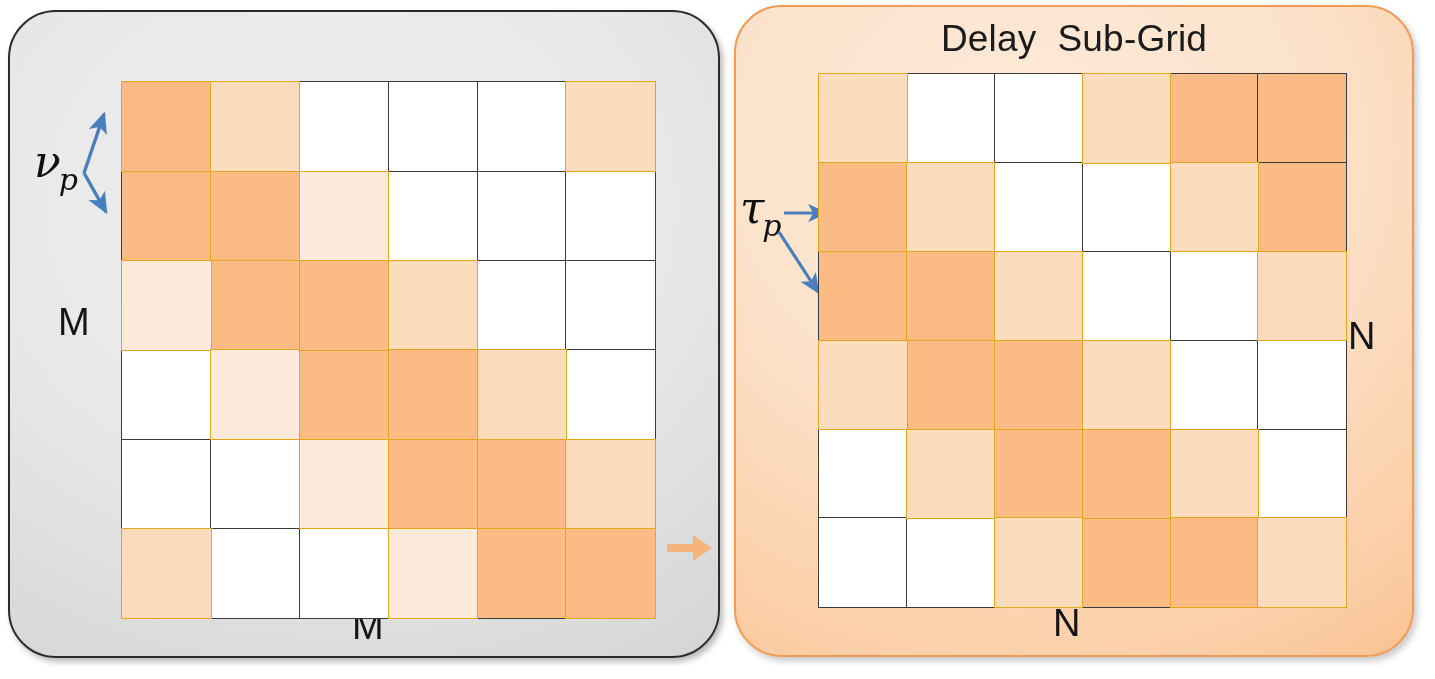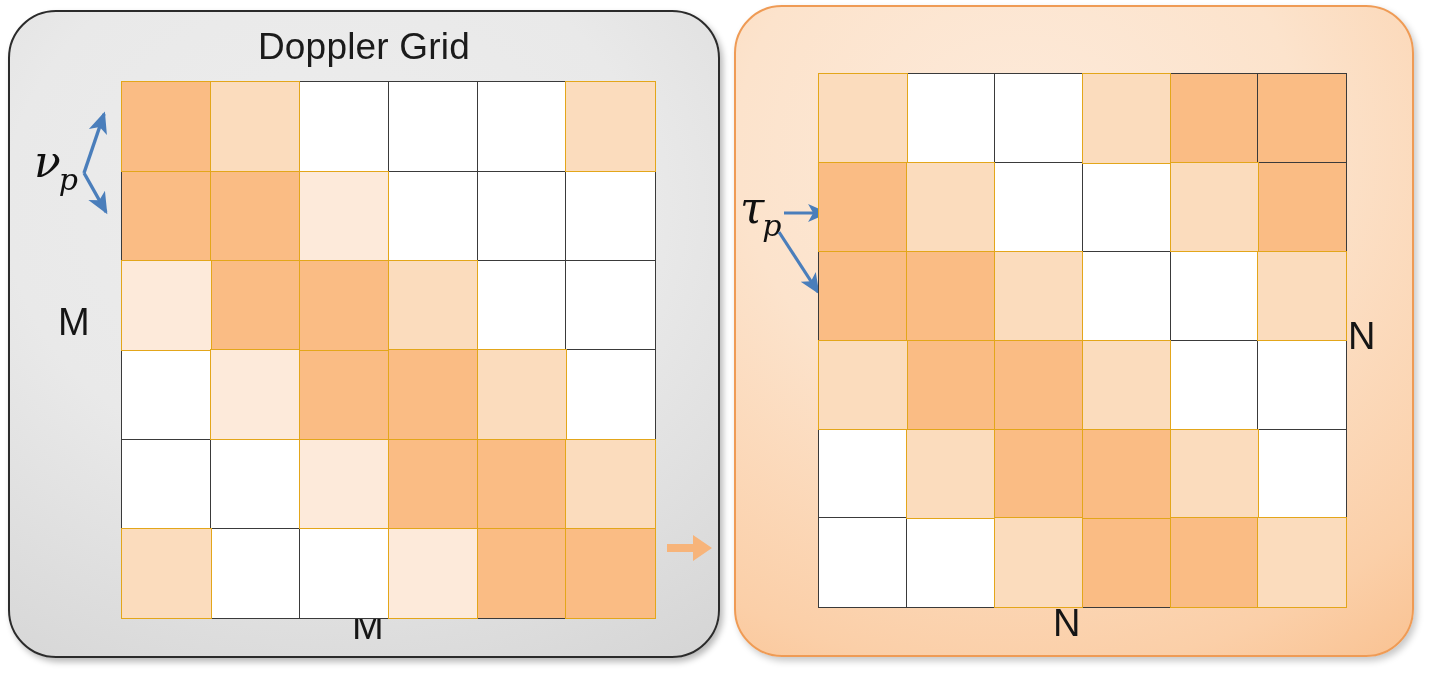--- a/index.html
+++ b/index.html
@@ -110,21 +110,20 @@
     position: absolute;
     left: 657px; top: 521px;
     width: 46px; height: 30px;
   }
 </style>
 </head>
 <body>
 
 <div class="panel" id="panel-doppler">
 
-  <div class="panel-title" id="title-doppler">Doppler Grid</div>
 
   <div class="grid" id="grid-doppler">
       <div class="cell s3 b-gold" style="z-index: 3;"></div>
       <div class="cell s2 b-gold" style="z-index: 3;"></div>
       <div class="cell s0" style="z-index: 1;"></div>
       <div class="cell s0" style="z-index: 1;"></div>
       <div class="cell s0" style="z-index: 1;"></div>
       <div class="cell s2 b-gold" style="z-index: 3;"></div>
       <div class="cell s3" style="z-index: 2;"></div>
       <div class="cell s3 b-gold" style="z-index: 3;"></div>
@@ -158,20 +157,21 @@
       <div class="cell s3 b-gold" style="z-index: 3;"></div>
     </div>
 
   <svg id="transfer-arrow" viewBox="0 0 46 30">
     <path d="M0 11 L26 11 L26 2 L45 15 L26 28 L26 19 L0 19 Z" fill="#f7b47a"></path>
   </svg>
 </div>
 
 <div class="panel" id="panel-delay">
 
+  <div class="panel-title" id="title-delay">Delay  Sub-Grid</div>
 
   <div class="grid" id="grid-delay">
       <div class="cell s2 b-gold" style="z-index: 3;"></div>
       <div class="cell s0" style="z-index: 1;"></div>
       <div class="cell s0" style="z-index: 1;"></div>
       <div class="cell s2 b-gold" style="z-index: 3;"></div>
       <div class="cell s3" style="z-index: 2;"></div>
       <div class="cell s3" style="z-index: 2;"></div>
       <div class="cell s3 b-gold" style="z-index: 3;"></div>
       <div class="cell s2 b-gold" style="z-index: 3;"></div>

